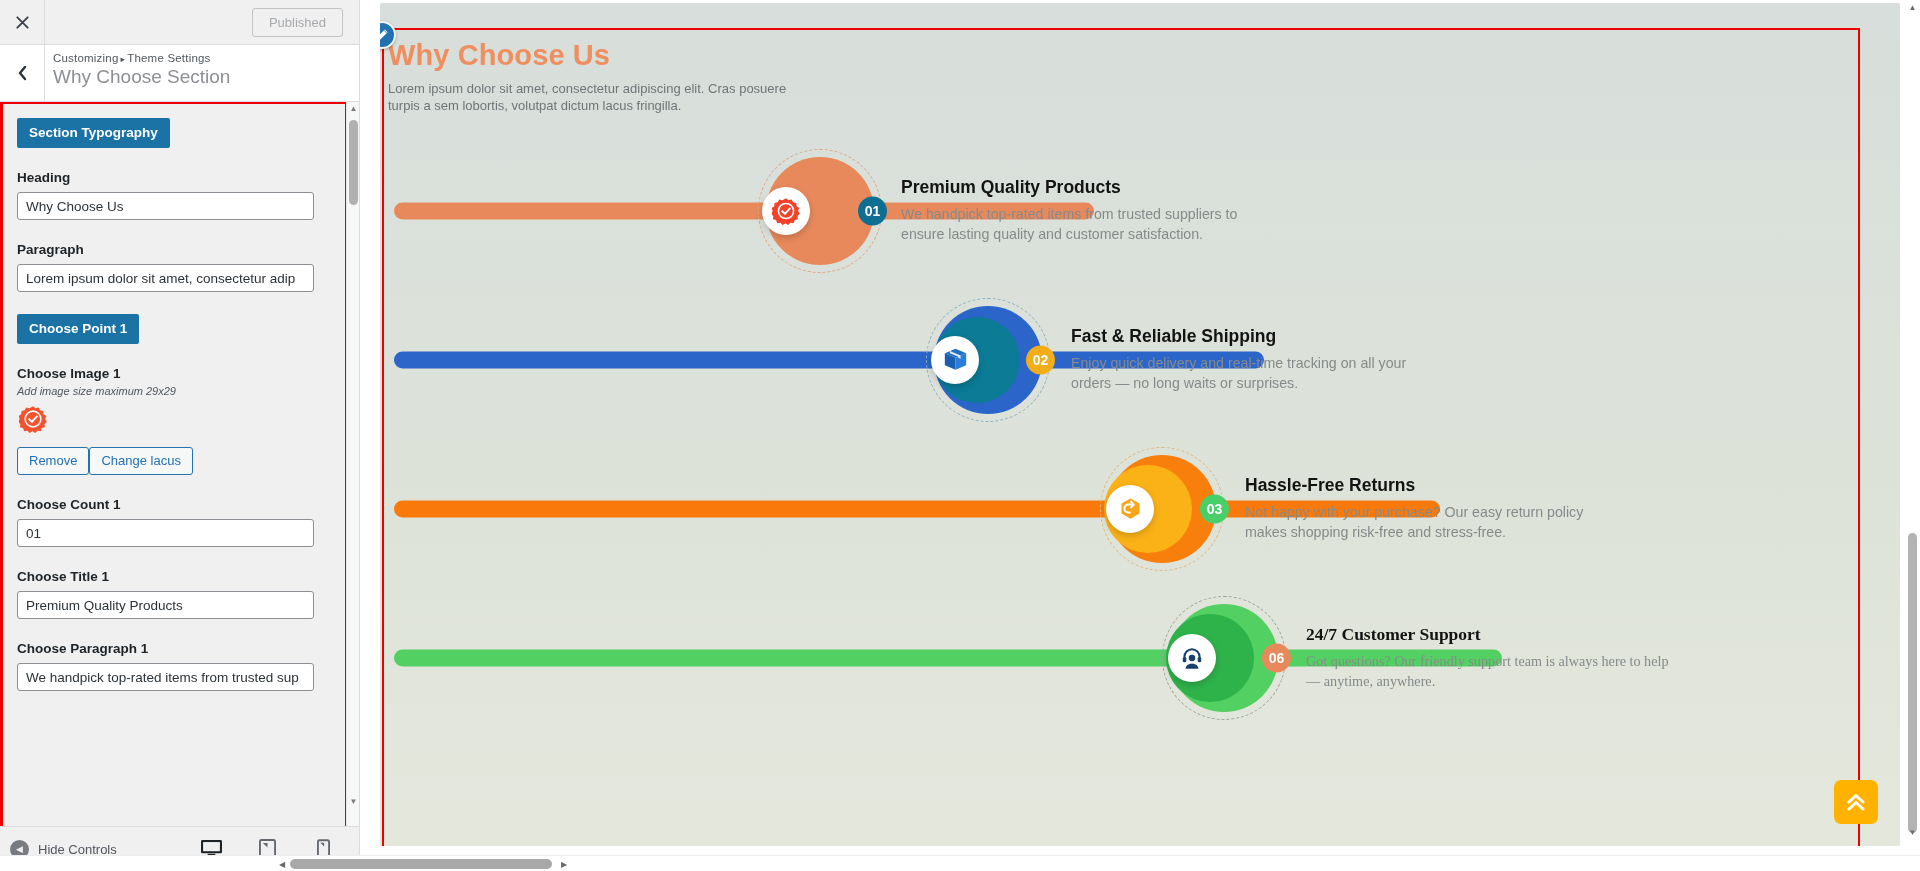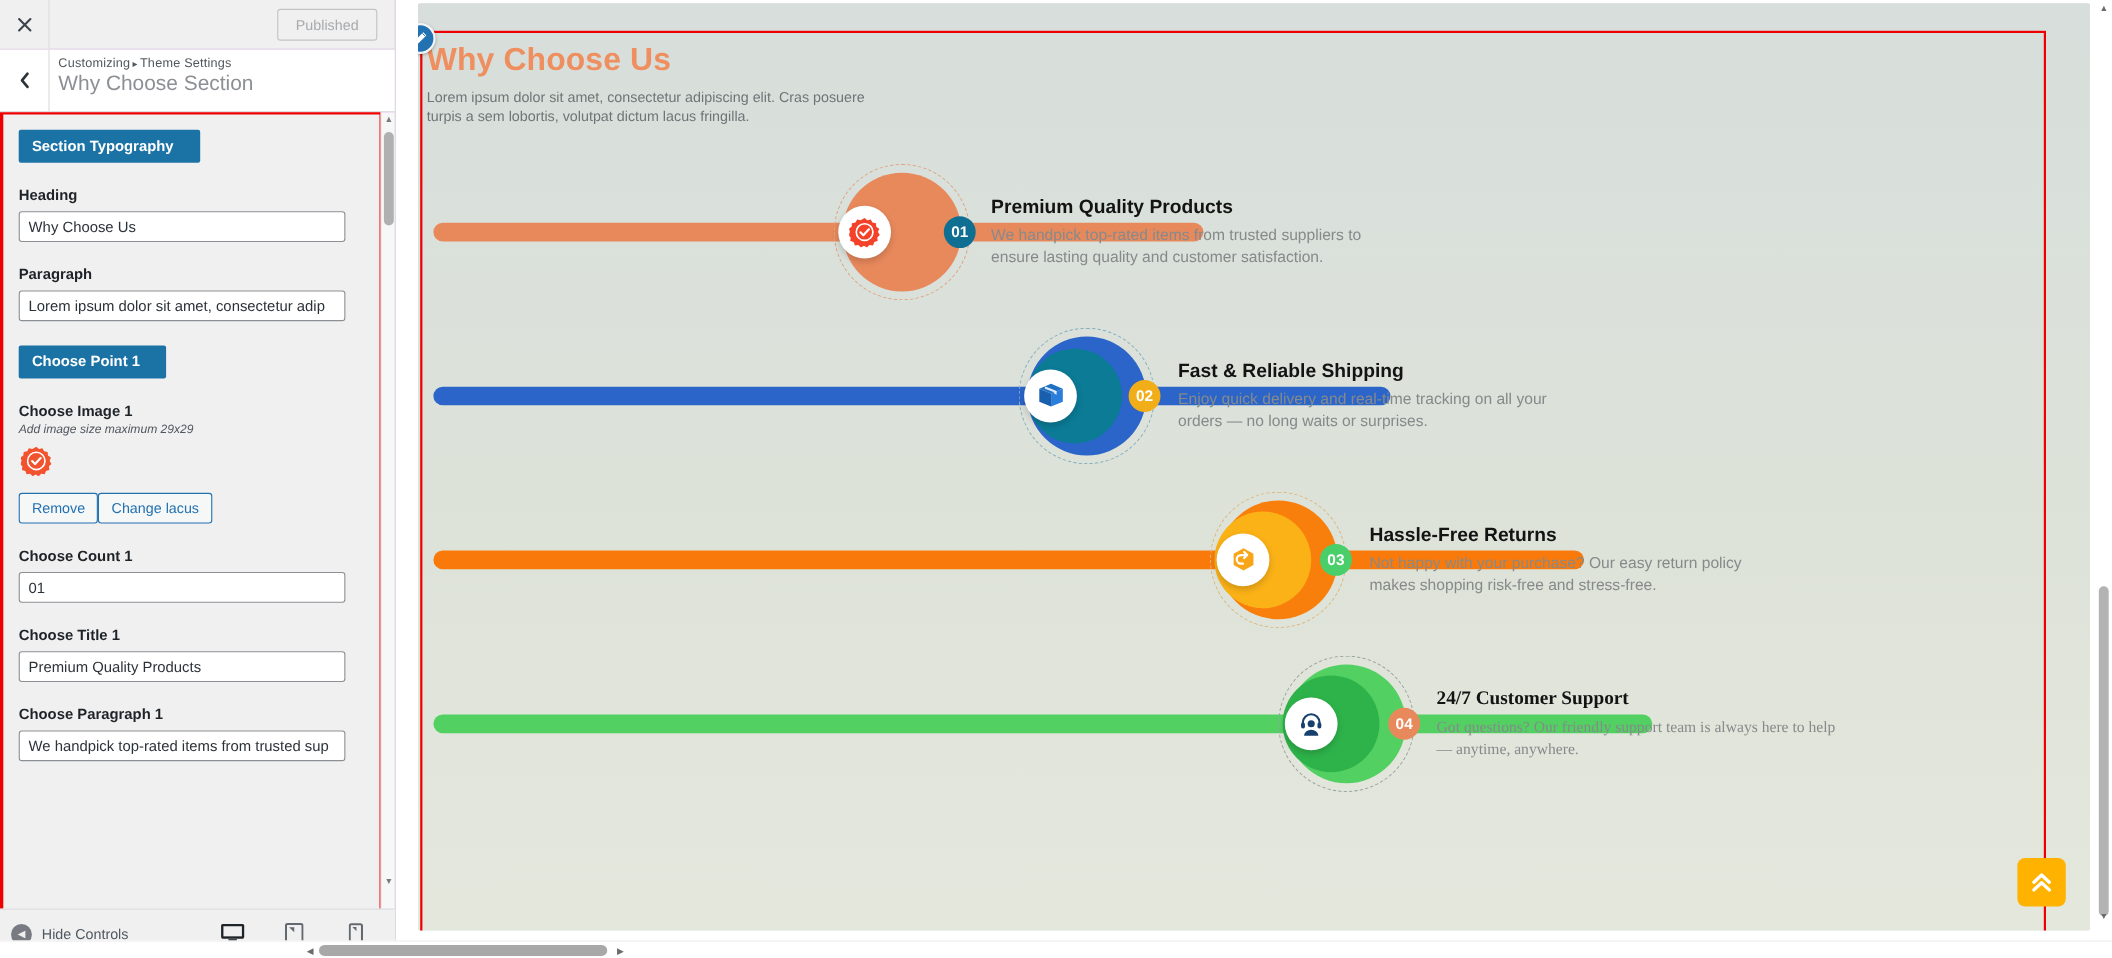--- a/index.html
+++ b/index.html
@@ -93,21 +93,21 @@
     overflow: hidden;
     background: #f0f0f1;
   }
   .cz-controls { padding: 14px 14px 0 14px; }
 
   .btn-blue {
     display: inline-block;
     background: #1b73a5;
     color: #fff;
     font-size: 13.5px; font-weight: bold;
-    padding: 7px 24px 8px 12px;
+    padding: 7px 12px 8px 12px;
     border: none; border-radius: 2px;
     cursor: pointer;
   }
   .ctrl { margin-top: 22px; }
   .ctrl-label {
     display: block;
     font-size: 13.5px; font-weight: bold; color: #1d2327;
     margin-bottom: 7px;
   }
   .ctrl-desc {
@@ -527,21 +527,21 @@
             <div class="f-circle-inner" style="left:778px;width:88px;height:88px;background:#2eb34a;"></div>
             <div class="f-icon-disc" style="left:780px;">
               <svg width="26" height="26" viewBox="0 0 48 48" aria-hidden="true">
                 <path d="M10 25 v-3 a14 14 0 0 1 28 0 v3" fill="none" stroke="#17406e" stroke-width="3.6" stroke-linecap="round"></path>
                 <rect x="7" y="22" width="6.5" height="10" rx="3" fill="#17406e"></rect>
                 <rect x="34.5" y="22" width="6.5" height="10" rx="3" fill="#17406e"></rect>
                 <circle cx="24" cy="24" r="6" fill="#17406e"></circle>
                 <path d="M12 44 a12 10 0 0 1 24 0 z" fill="#17406e"></path>
               </svg>
             </div>
-            <div class="f-count" style="left:874px;background:#e8895c;">04</div>
+            <div class="f-count" style="left:874px;background:#e8895c;">06</div>
             <div class="f-text" style="left:918px;width:380px;font-family:Liberation Serif, serif;">
               <div class="f-title">24/7 Customer Support</div>
               <div class="f-para">Got questions? Our friendly support team is always here to help — anytime, anywhere.</div>
             </div>
           </div>
 
         </div>
 
         <div class="pv-top">
           <svg width="24" height="24" viewBox="0 0 24 24" aria-hidden="true">

